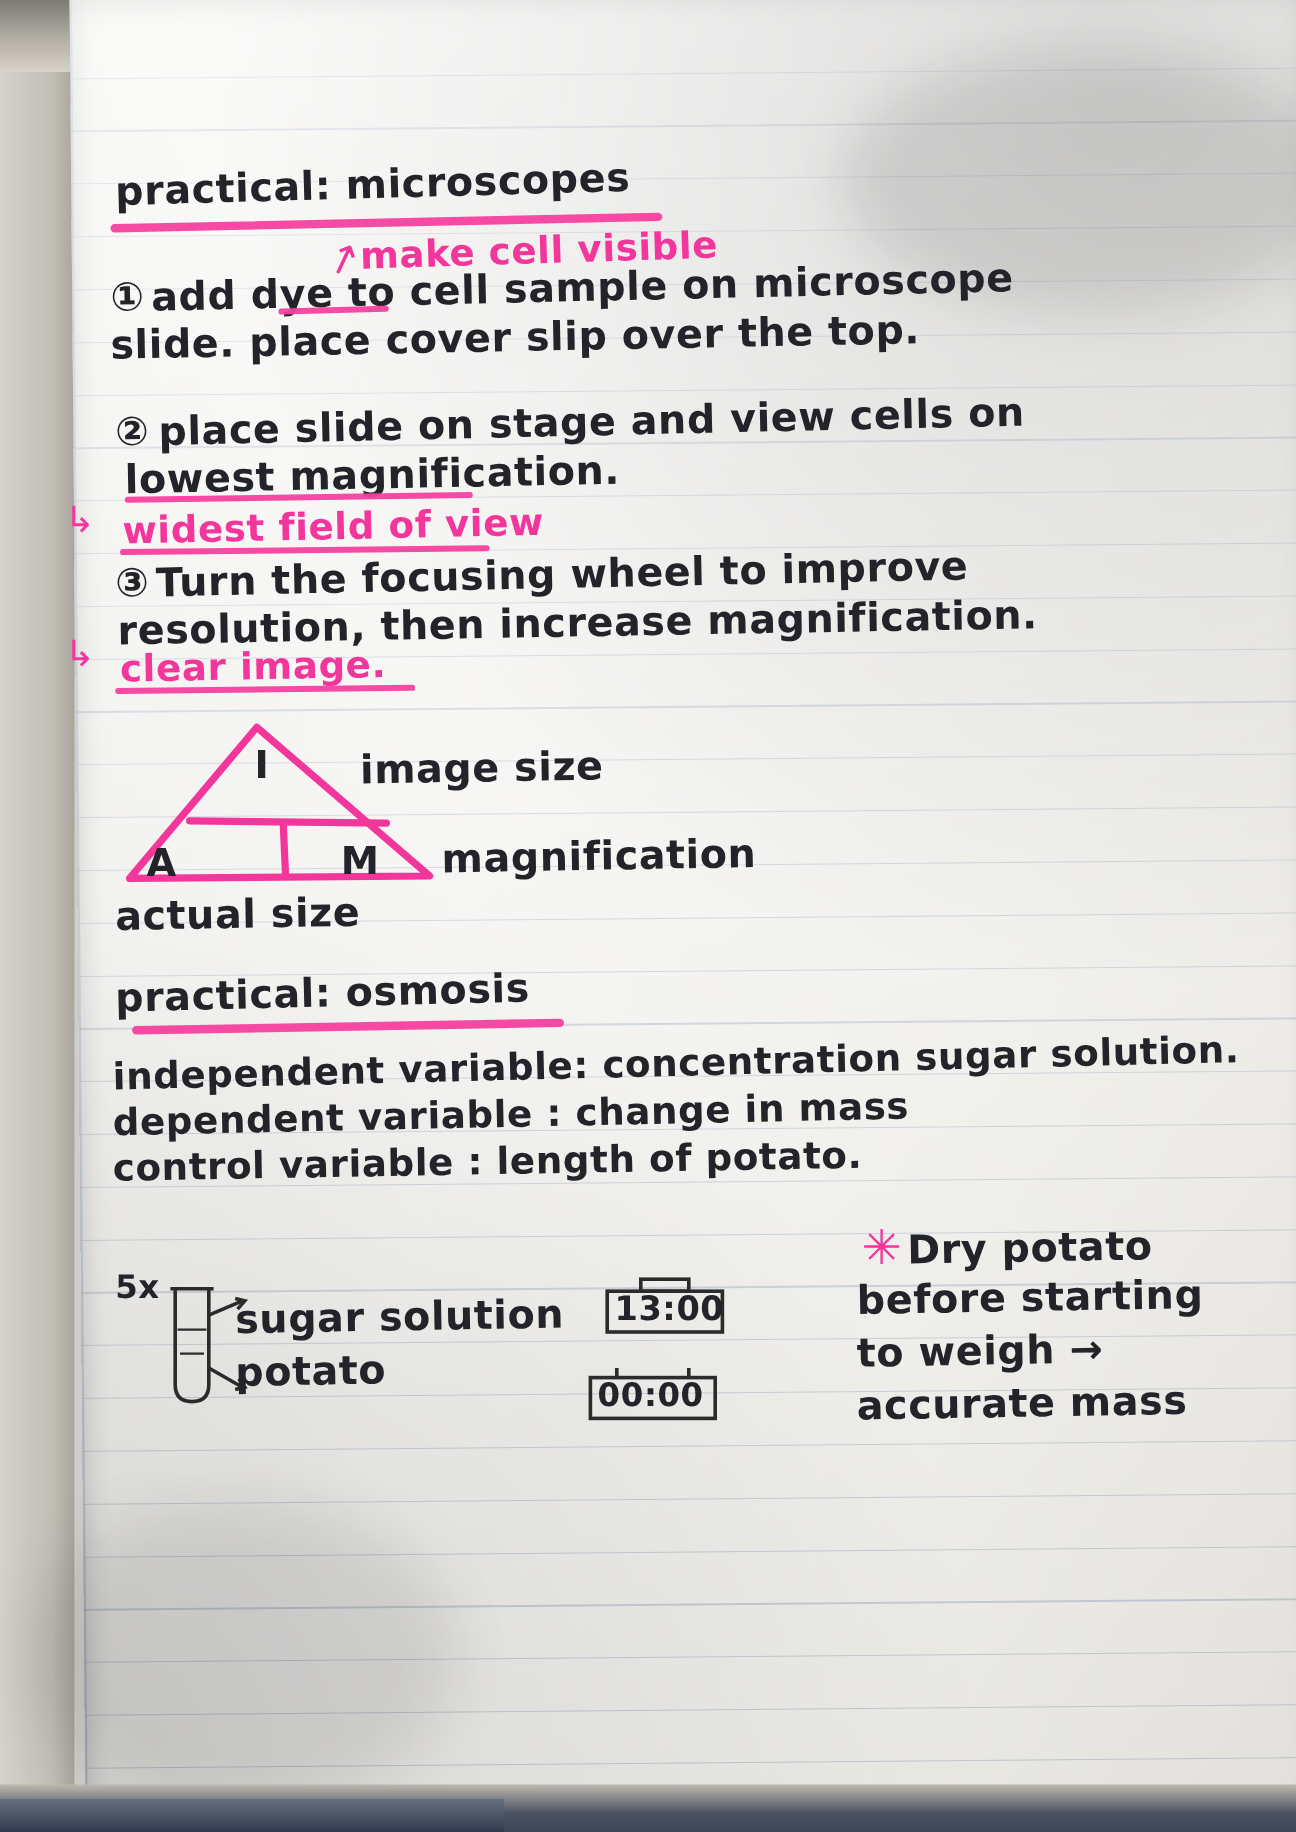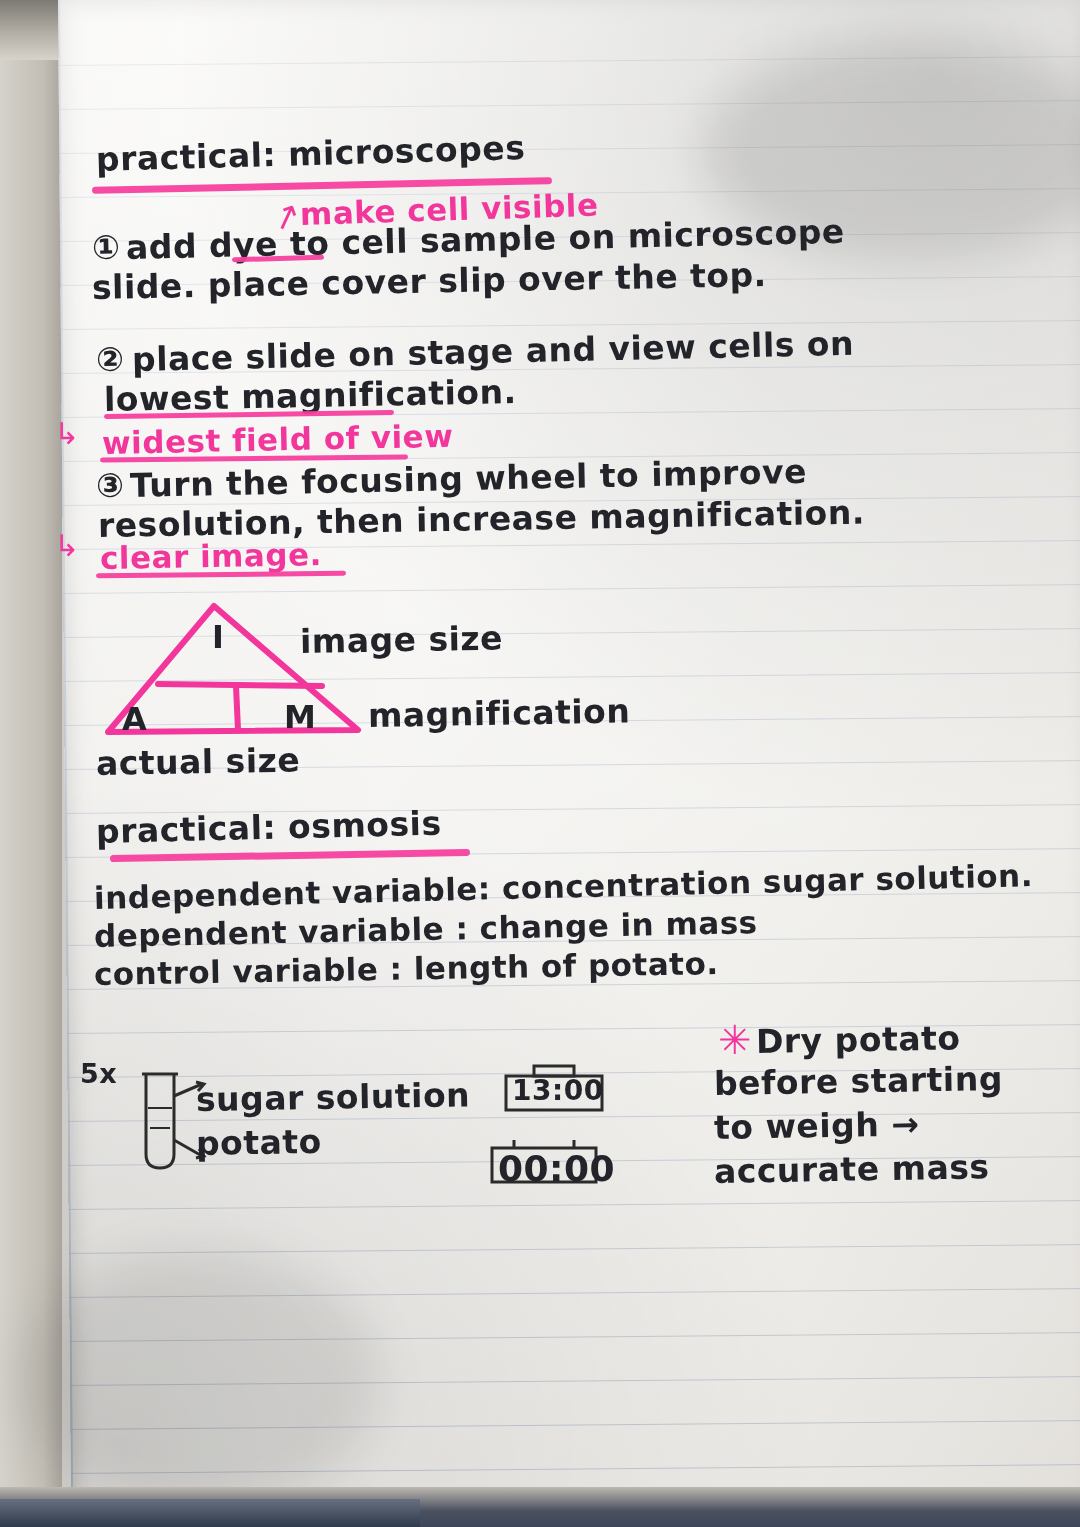--- a/index.html
+++ b/index.html
@@ -200,21 +200,21 @@
   <div class="hw ink l1" style="left:368px; top:696px; transform:rotate(-1deg);">magnification</div>
   <div class="hw ink l1" style="left:96px; top:744px; transform:rotate(-1deg);">actual size</div>
 
   <div class="hw ink l1" style="left:96px; top:812px; transform:rotate(-1.4deg);">practical: osmosis</div>
   <div class="squig-solid" style="left:110px; top:852px; width:360px; transform:rotate(-1.0deg);"></div>
 
   <div class="hw ink l2" style="left:94px; top:880px; transform:rotate(-1.4deg);">independent variable: concentration sugar solution.</div>
   <div class="hw ink l2" style="left:94px; top:918px; transform:rotate(-1.2deg);">dependent variable : change in mass</div>
   <div class="hw ink l2" style="left:94px; top:956px; transform:rotate(-1.0deg);">control variable : length of potato.</div>
 
-  <div class="hw ink sm" style="left:80px; top:1058px;">5x</div>
+  <div class="hw ink sm" style="left:96px; top:1058px;">5x</div>
 
   <svg style="position:absolute; left:130px; top:1068px;" width="80" height="110" viewBox="0 0 80 110">
     <path d="M16 6 L16 86 Q16 100 30 100 Q44 100 44 86 L44 6" fill="none" stroke="#2b2b2b" stroke-width="3"></path>
     <path d="M12 6 L48 6" stroke="#2b2b2b" stroke-width="3"></path>
     <path d="M18 40 L42 40" stroke="#2b2b2b" stroke-width="2"></path>
     <path d="M20 60 L40 60" stroke="#2b2b2b" stroke-width="2"></path>
     <path d="M44 28 L72 16" stroke="#2b2b2b" stroke-width="3"></path>
     <path d="M66 14 L74 16 L68 23" fill="none" stroke="#2b2b2b" stroke-width="3"></path>
     <path d="M44 72 L72 88" stroke="#2b2b2b" stroke-width="3"></path>
     <path d="M66 90 L74 88 L69 81" fill="none" stroke="#2b2b2b" stroke-width="3"></path>
@@ -226,21 +226,21 @@
   <svg style="position:absolute; left:500px; top:1062px;" width="110" height="52" viewBox="0 0 110 52">
     <rect x="6" y="14" width="96" height="34" fill="none" stroke="#2b2b2b" stroke-width="3"></rect>
     <rect x="34" y="4" width="40" height="10" fill="none" stroke="#2b2b2b" stroke-width="3"></rect>
   </svg>
   <div class="hw ink" style="left:512px; top:1074px; font-size:28px;">13:00</div>
 
   <svg style="position:absolute; left:486px; top:1140px;" width="120" height="48" viewBox="0 0 120 48">
     <rect x="6" y="8" width="104" height="34" fill="none" stroke="#2b2b2b" stroke-width="3"></rect>
     <path d="M28 8 L28 0 M88 8 L88 0" stroke="#2b2b2b" stroke-width="3"></path>
   </svg>
-  <div class="hw ink" style="left:498px; top:1148px; font-size:36px;">00:00</div>
+  <div class="hw ink" style="left:498px; top:1148px; font-size:27px;">00:00</div>
 
   <div class="star" style="left:718px; top:1020px;">✳</div>
   <div class="hw ink l1" style="left:756px; top:1022px; transform:rotate(-1deg);">Dry potato</div>
   <div class="hw ink l1" style="left:714px; top:1064px; transform:rotate(-1deg);">before starting</div>
   <div class="hw ink l1" style="left:714px; top:1108px; transform:rotate(-1deg);">to weigh →</div>
   <div class="hw ink l1" style="left:714px; top:1152px; transform:rotate(-1deg);">accurate mass</div>
 
   <div class="desk-bottom"></div>
   <div class="desk-bottom-blue"></div>
 </div>

